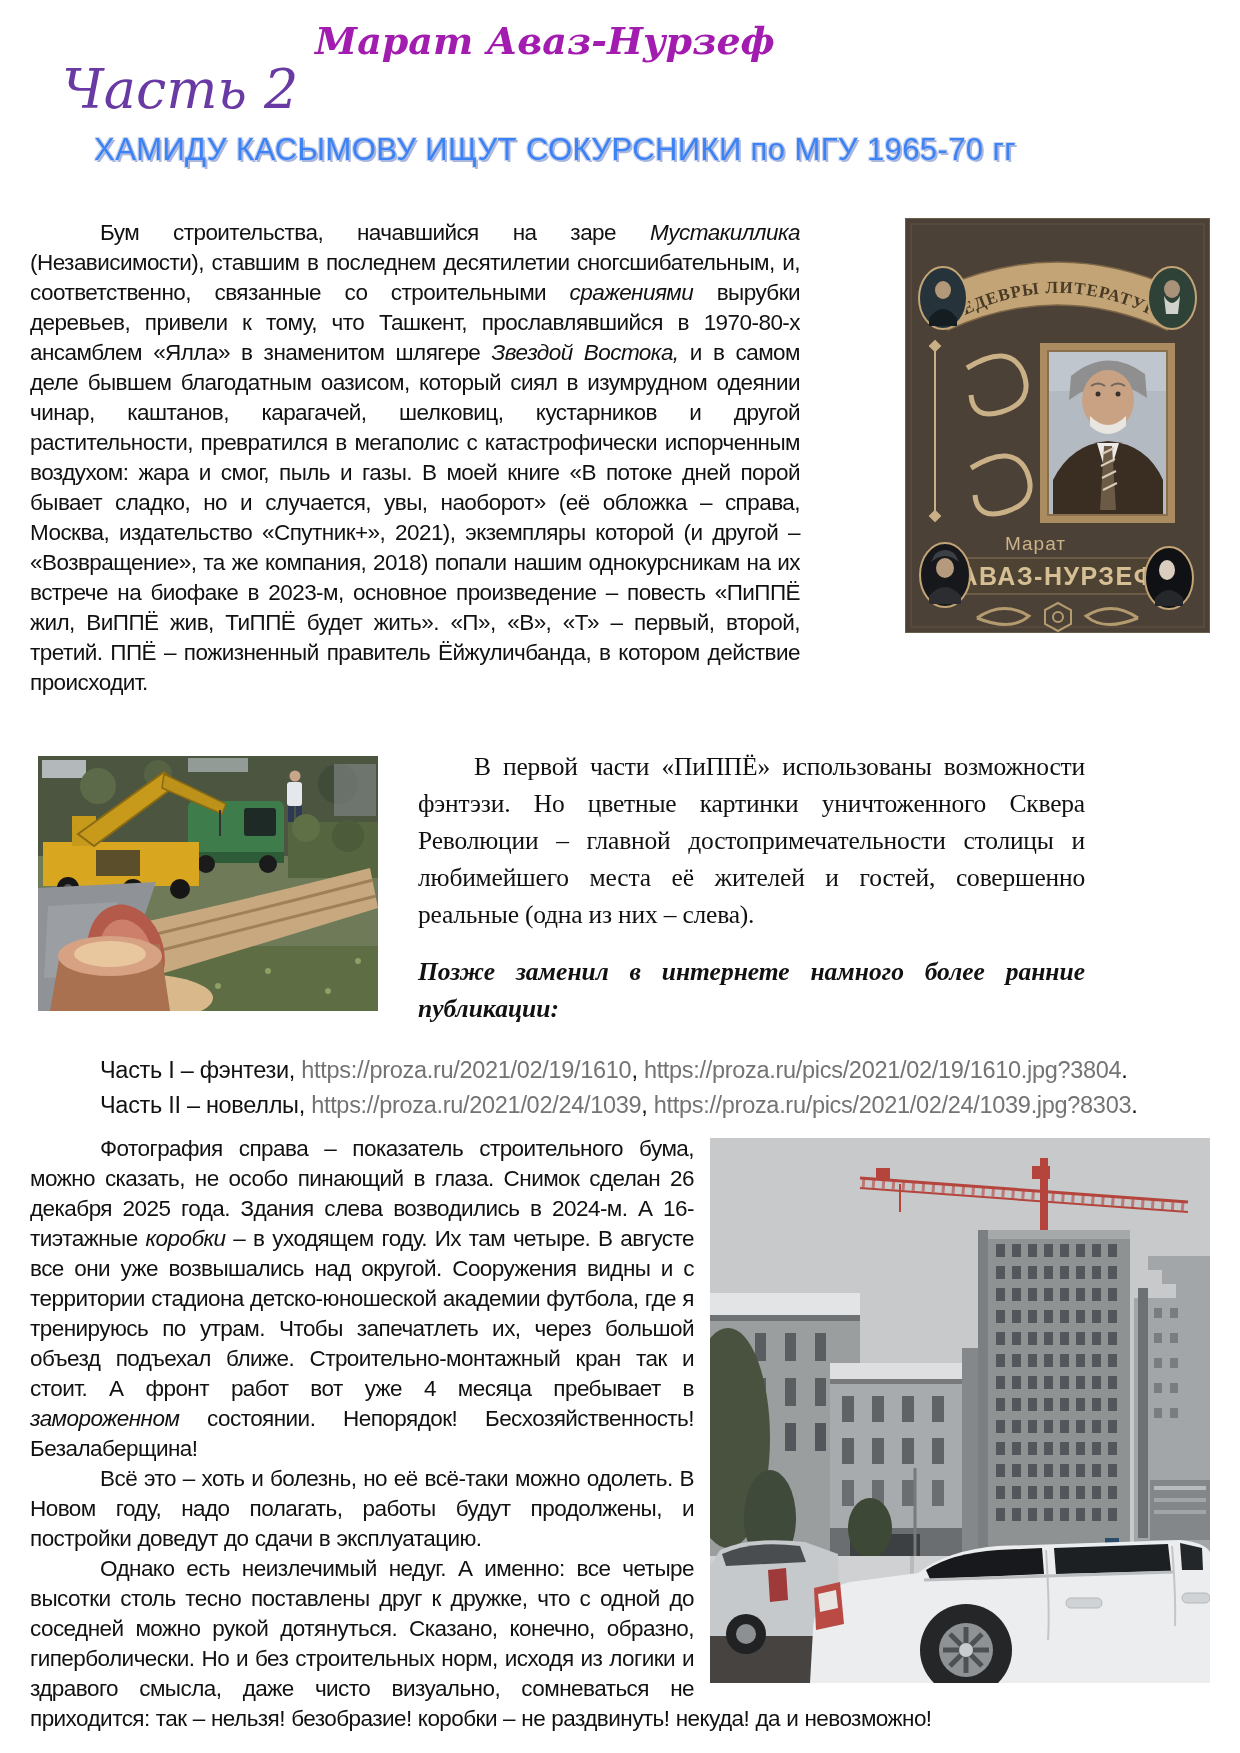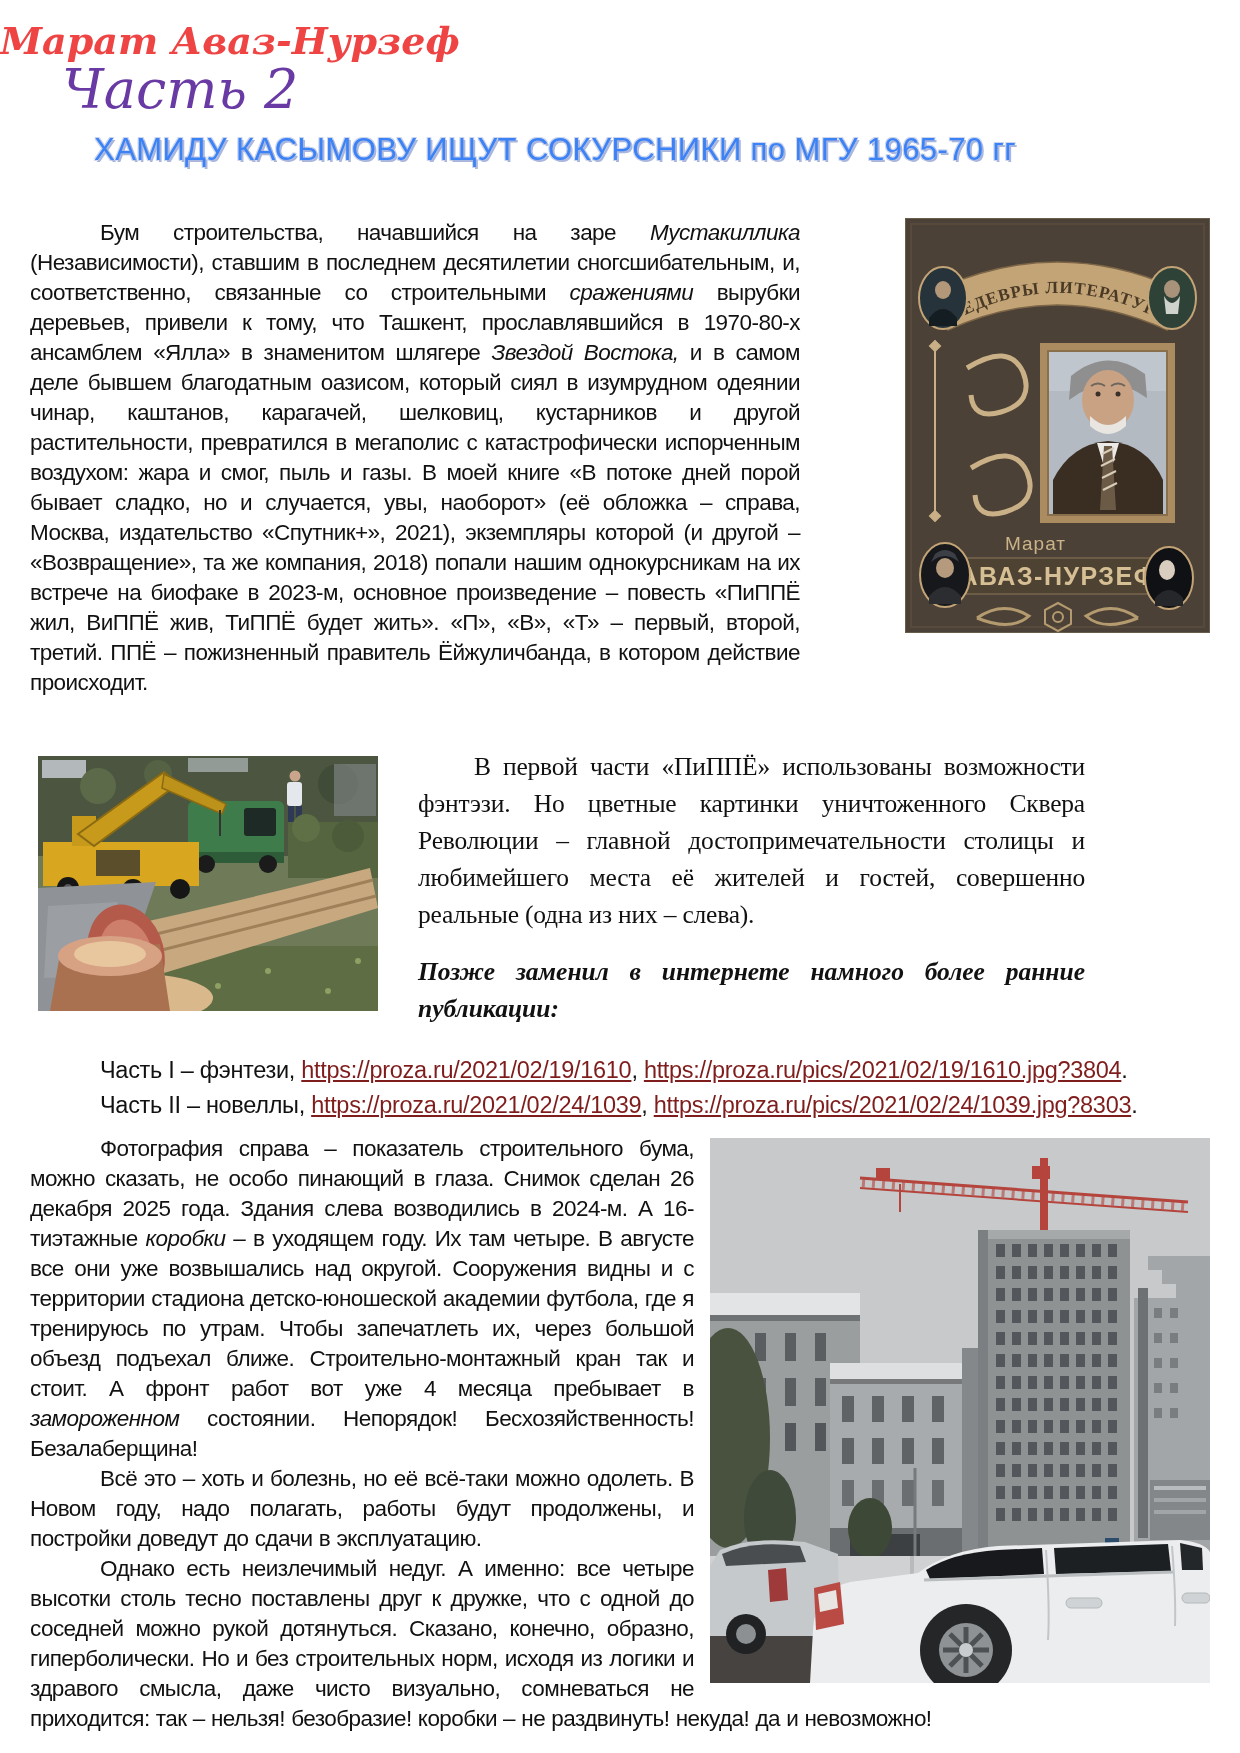--- a/index.html
+++ b/index.html
@@ -1,38 +1,38 @@
 <!DOCTYPE html>
 <html><head>
 <meta charset="utf-8">
 <style>
   html,body{margin:0;padding:0;background:#fff;}
   .page{position:relative;width:1240px;height:1753px;background:#fff;overflow:hidden;
         font-family:"Liberation Sans",sans-serif;color:#111;}
-  .signature{padding:20px 150px 0 0;text-align:left;font-family:"DejaVu Serif",serif;
-             font-style:italic;font-weight:bold;font-size:38px;line-height:1.1;color:#ef4444;}
+  .signature{padding:20px 150px 0 0;text-align:center;font-family:"DejaVu Serif",serif;
+             font-style:italic;font-weight:bold;font-size:38px;line-height:1.1;color:#a21caf;}
   .part-label{margin:0 0 0 62px;font-family:"DejaVu Serif",serif;font-style:italic;
               font-size:54px;line-height:1.05;color:#6a3aa4;}
   .main-heading{margin:14px 0 0 25px;width:1060px;text-align:center;font-size:31px;font-weight:normal;
                 color:#3b82f6;letter-spacing:.4px;
                 text-shadow:2px 2px 0 #a9b6dd,-1px -1px 0 #ccd5ec,1px -1px 0 #ccd5ec,-1px 1px 0 #ccd5ec;}
   .intro-section{margin:50px 30px 0 30px;}
   .book-cover-figure{float:right;width:305px;height:415px;margin:0 0 8px 105px;}
   .para{font-size:22.5px;letter-spacing:-.55px;word-spacing:.5px;line-height:30px;
         text-align:justify;text-indent:70px;}
   .fantasy-section{clear:both;margin:50px 30px 0 30px;width:1055px;
                    font-family:"Liberation Serif",serif;}
   .tree-photo-figure{float:left;width:340px;height:255px;margin:8px 40px 6px 8px;}
   .fantasy-para{font-size:25.5px;line-height:37px;letter-spacing:-.2px;
                 text-align:justify;text-indent:56px;}
   .note-para{margin-top:20px;font-weight:bold;font-style:italic;font-size:25.5px;
              line-height:37px;text-align:justify;}
   .links-section{clear:both;margin:16px 30px 0 30px;font-size:23.5px;line-height:35.5px;}
   .link-line{padding-left:70px;white-space:nowrap;letter-spacing:-.3px;}
-  .s-link{color:#7f1d1d;text-decoration:underline;cursor:pointer;}
+  .s-link{color:#737373;cursor:pointer;}
   .s-i{font-style:italic;}
   .construction-section{margin:10px 30px 0 30px;}
   .city-photo-figure{float:right;width:500px;height:545px;margin:4px 0 10px 16px;}
   figure{padding:0;}
   svg{display:block;}
 </style>
 </head>
 <body>
 
 <div class="page">

